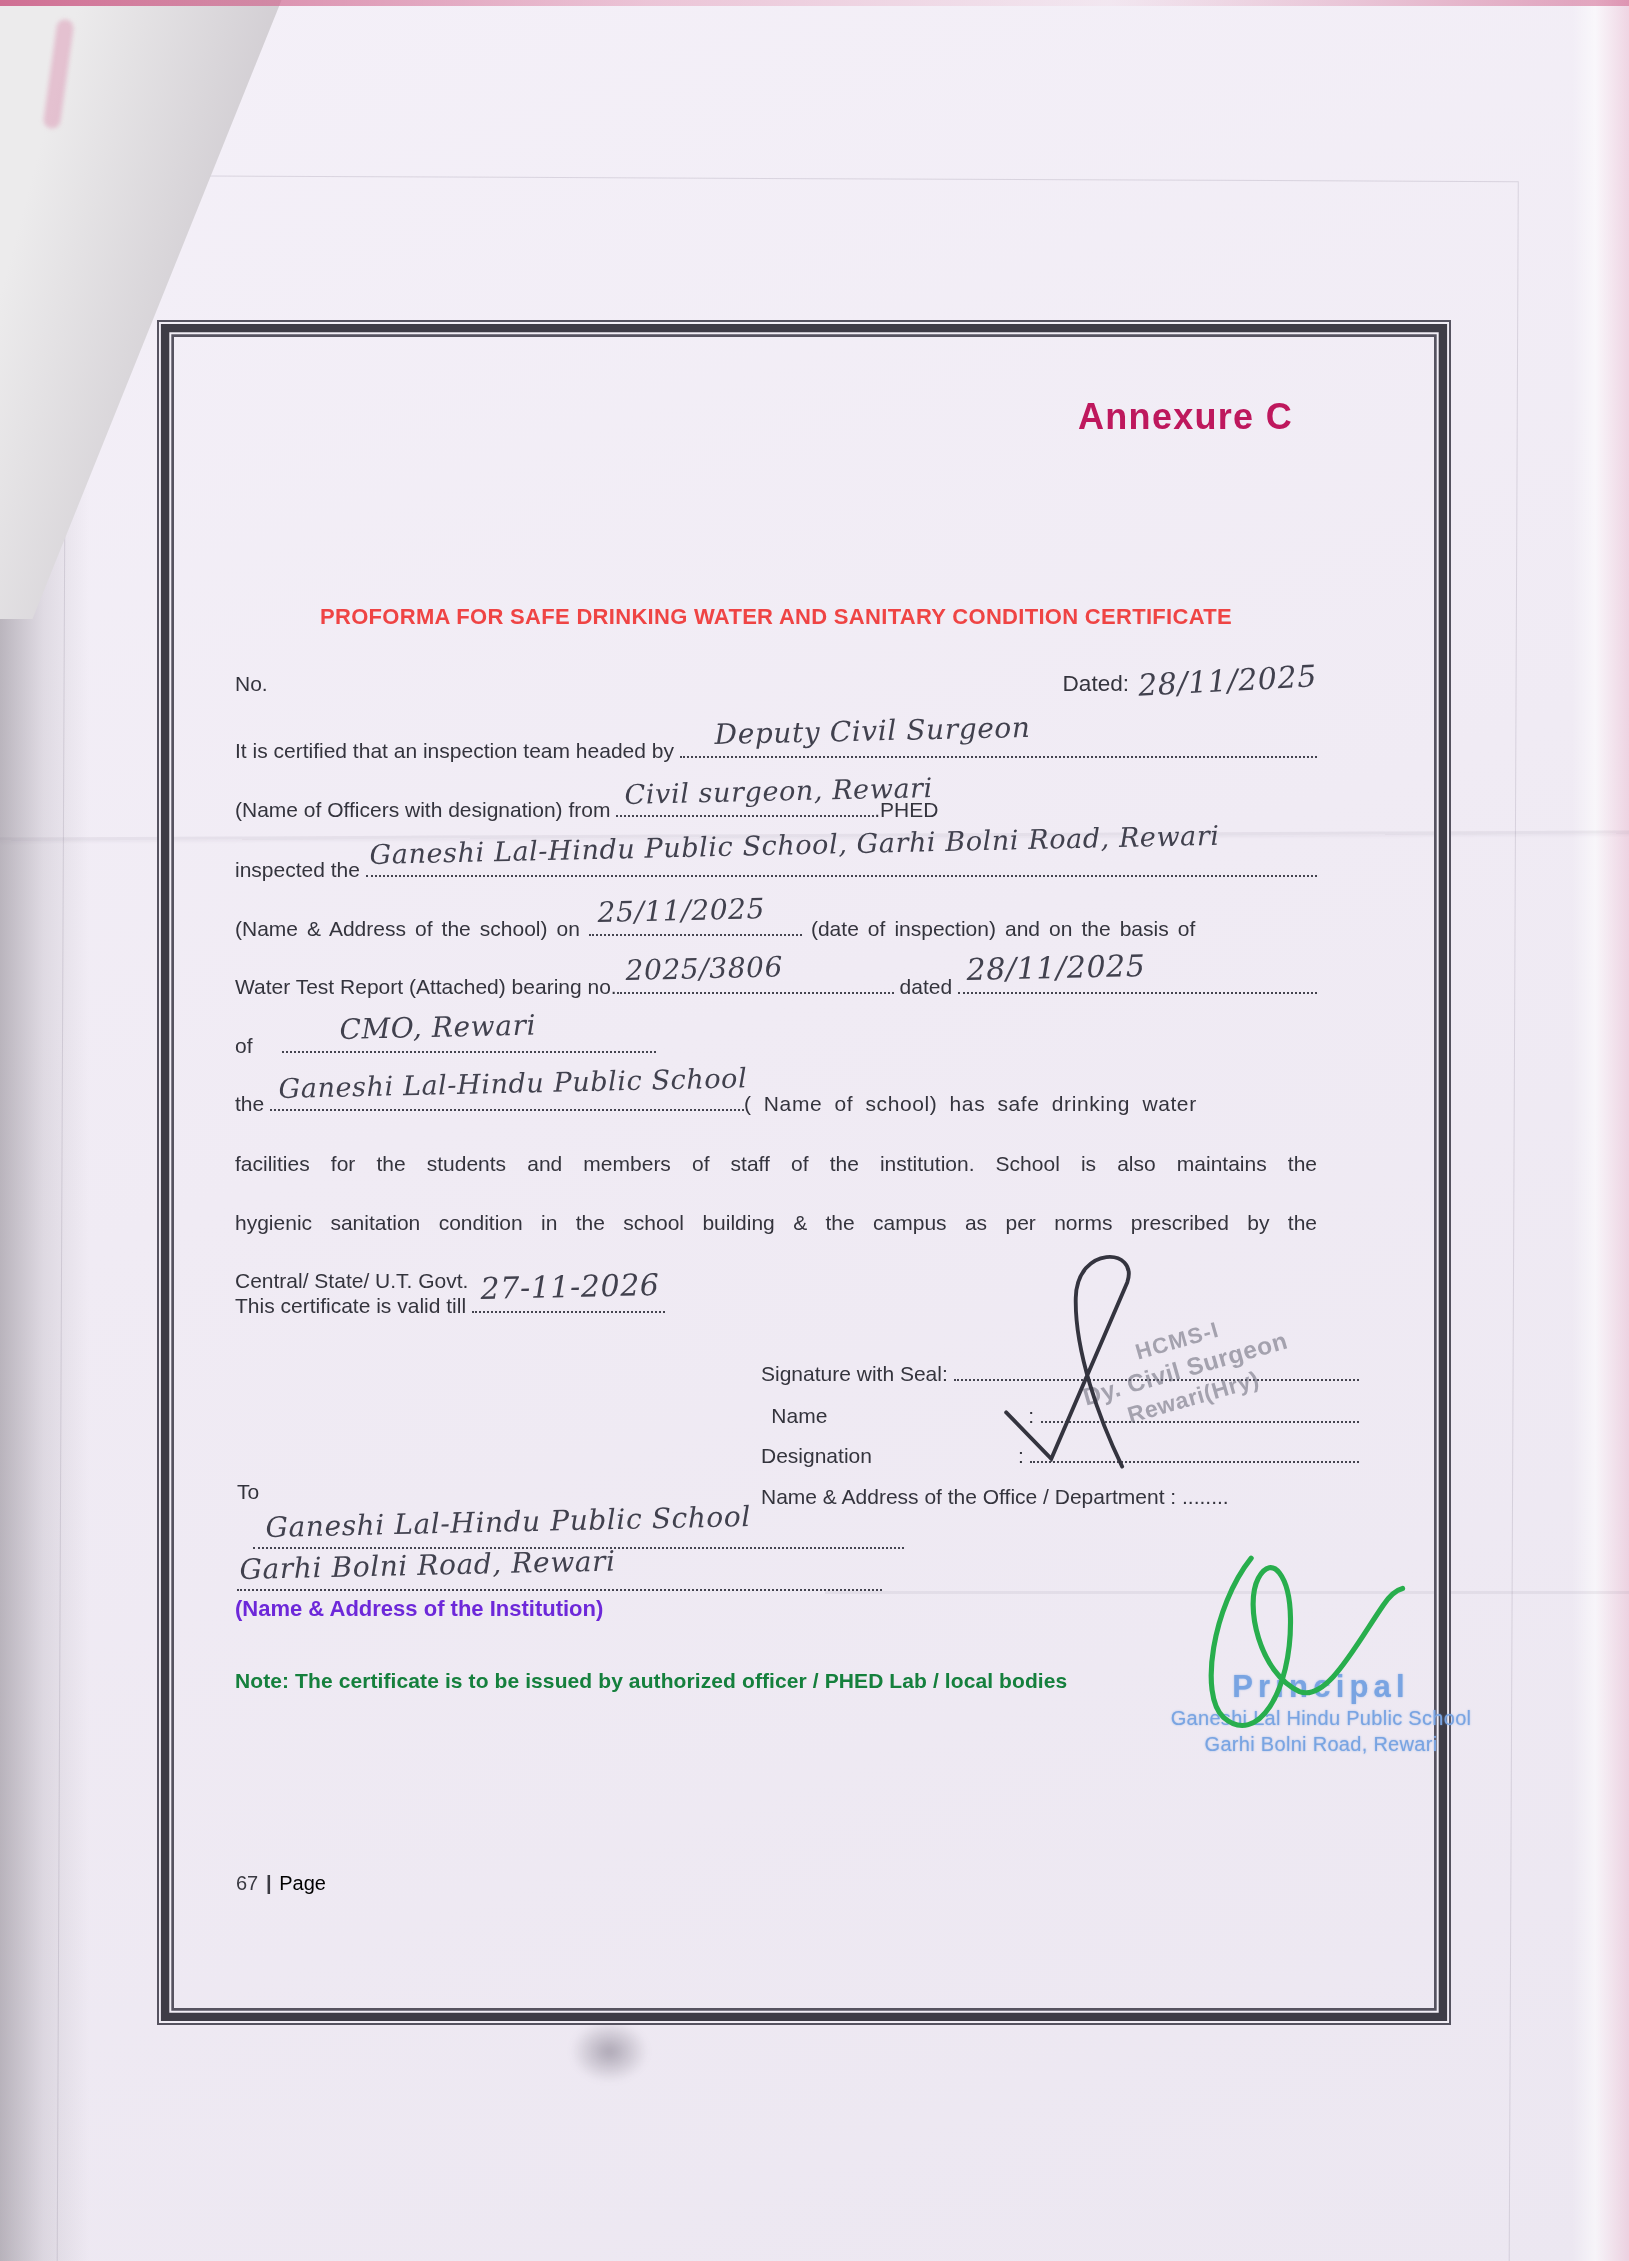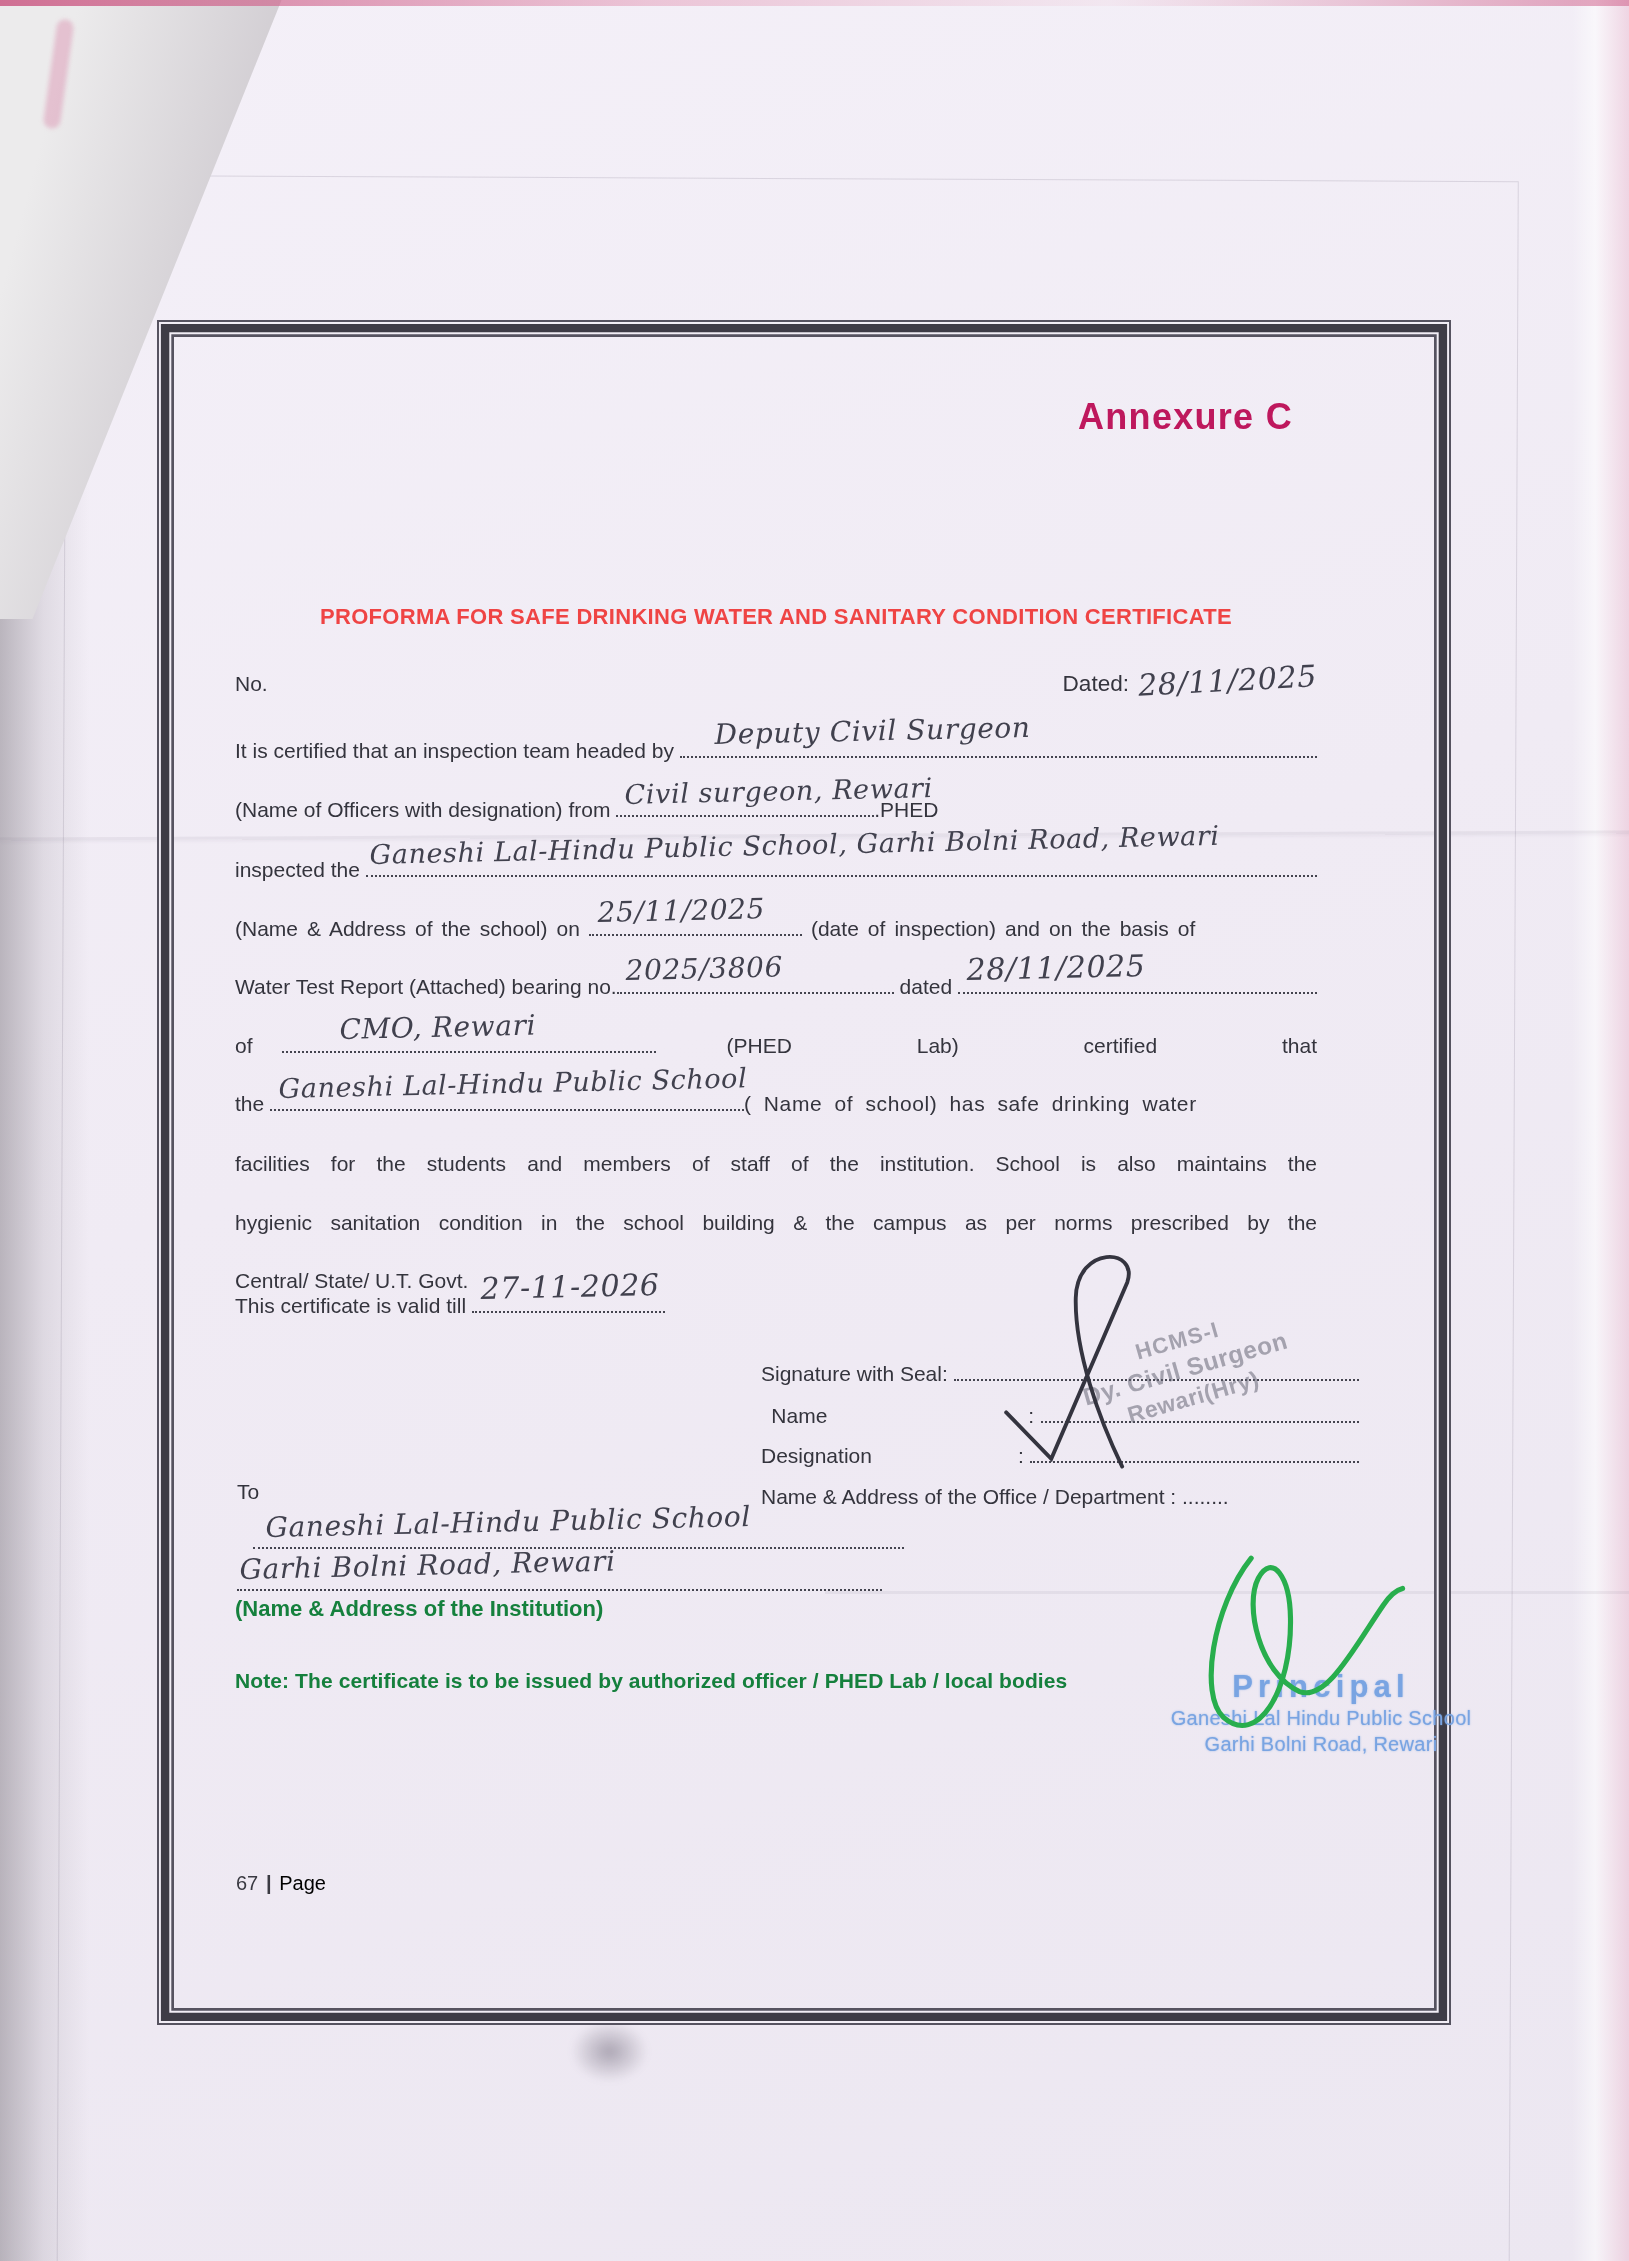--- a/index.html
+++ b/index.html
@@ -50,21 +50,21 @@
   .lblw{width:257px;display:inline-block;}
   .colon{margin-right:6.4px;}
   .pen-sig{position:absolute;left:993px;top:1250px;z-index:7;}
   .off-stamp{position:absolute;left:1037px;top:1327px;width:297px;z-index:6;text-align:center;
     transform:rotate(-16deg);color:rgba(96,96,112,.52);font-weight:bold;line-height:1.22;}
   .off-stamp .s1{font-size:22px;letter-spacing:1.3px;}
   .off-stamp .s2{font-size:24.5px;letter-spacing:0.6px;}
   .off-stamp .s3{font-size:23px;letter-spacing:0.6px;}
   
   .toline{position:absolute;z-index:5;border-bottom:2.6px dotted #44444f;}
-  .caption{left:235px;top:1596px;font-size:22px;font-weight:bold;color:#15803d;}
+  .caption{left:235px;top:1596px;font-size:22px;font-weight:bold;color:#6d28d9;}
   .note{left:235px;top:1669px;font-size:21px;font-weight:bold;color:#15803d;letter-spacing:0.1px;}
   
   .principal-stamp{position:absolute;left:1108px;top:1669px;width:426px;z-index:6;text-align:center;
     color:#79a4e2;text-shadow:0 0 1.9px rgba(121,164,226,.75);}
   .principal-stamp .p1{font-size:31px;font-weight:bold;letter-spacing:5.2px;}
   .principal-stamp .p2{font-size:20px;line-height:1.3;letter-spacing:0.3px;}
   .green-sig{position:absolute;left:1190px;top:1529px;z-index:7;}
   
   .footer{left:236px;top:1872px;font-size:20px;color:#3a3a42;display:flex;align-items:baseline;}
   .footer .sep{font-weight:bold;margin:0 7.7px;}
@@ -135,26 +135,20 @@
   <span class="blank fill">
     <span class="hw hw-46 onblank">28/11/2025</span>
   </span>
 </div>
 
 <div class="row" style="top:1034px;">
   <span class="pre">of</span>
   <span class="blank" style="width:374px;margin-left:29px;">
     <span class="hw hw-44 onblank" style="left:58px;">CMO, Rewari</span>
   </span>
-  <span class="fill" style="display:flex;justify-content:space-between;padding-left:71px;">
-    <span>(PHED</span>
-    <span>Lab)</span>
-    <span>certified</span>
-    <span>that</span>
-  </span>
 </div>
 
 <div class="row" style="top:1092px;">
   <span class="pre">the </span>
   <span class="blank" style="width:474px;">
     <span class="hw hw-42 onblank">Ganeshi Lal-Hindu Public School</span>
   </span>
   <span class="post" style="letter-spacing:0.6px;word-spacing:5.8px;">( Name of school) has safe drinking water</span>
 </div>
 

